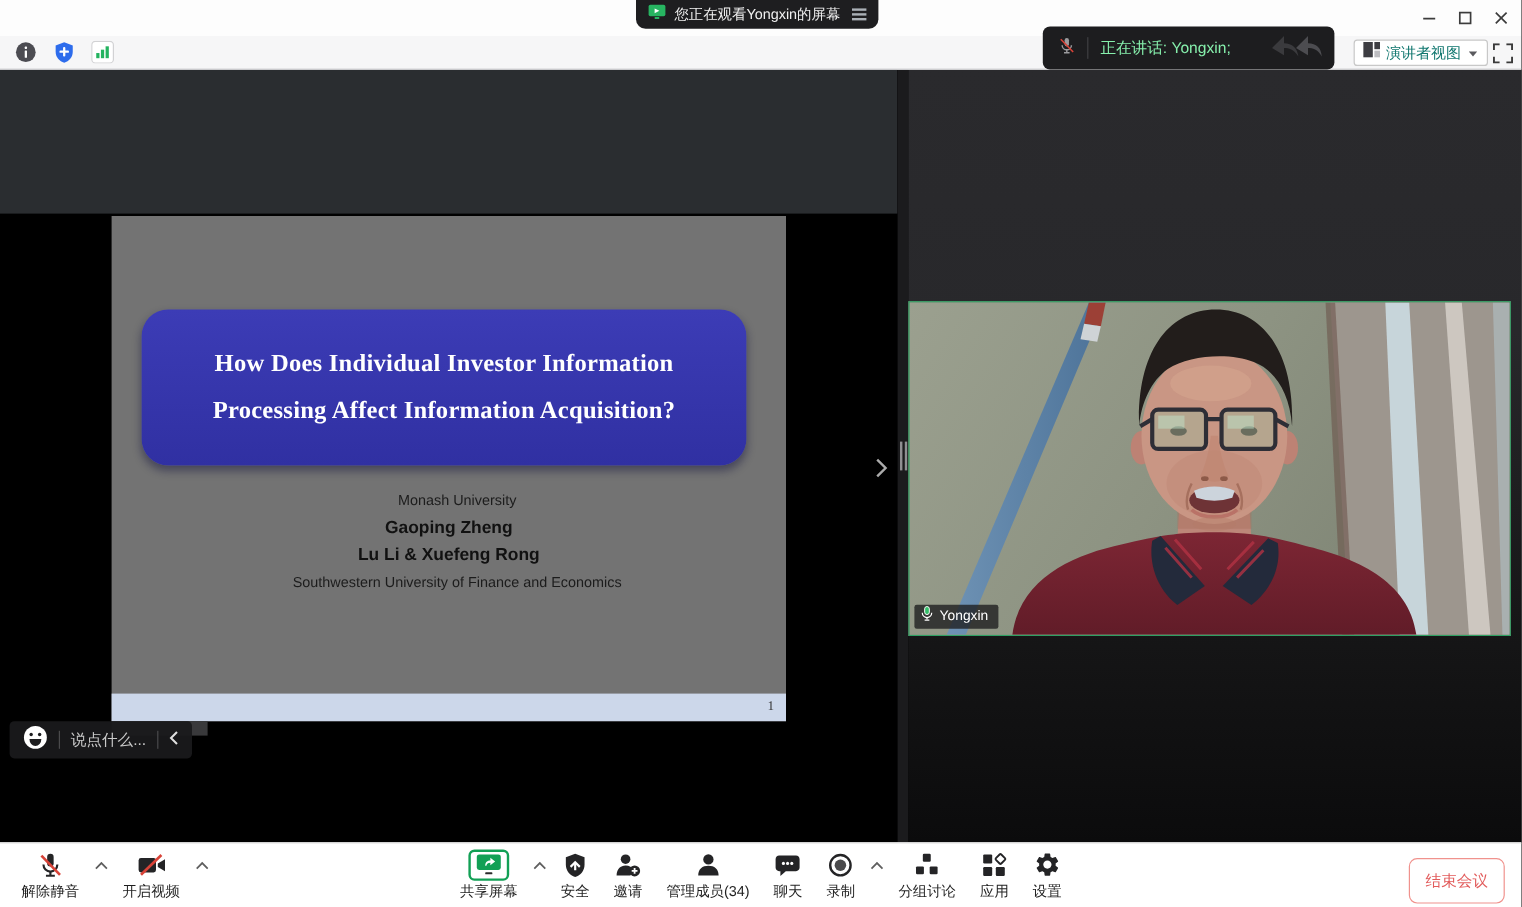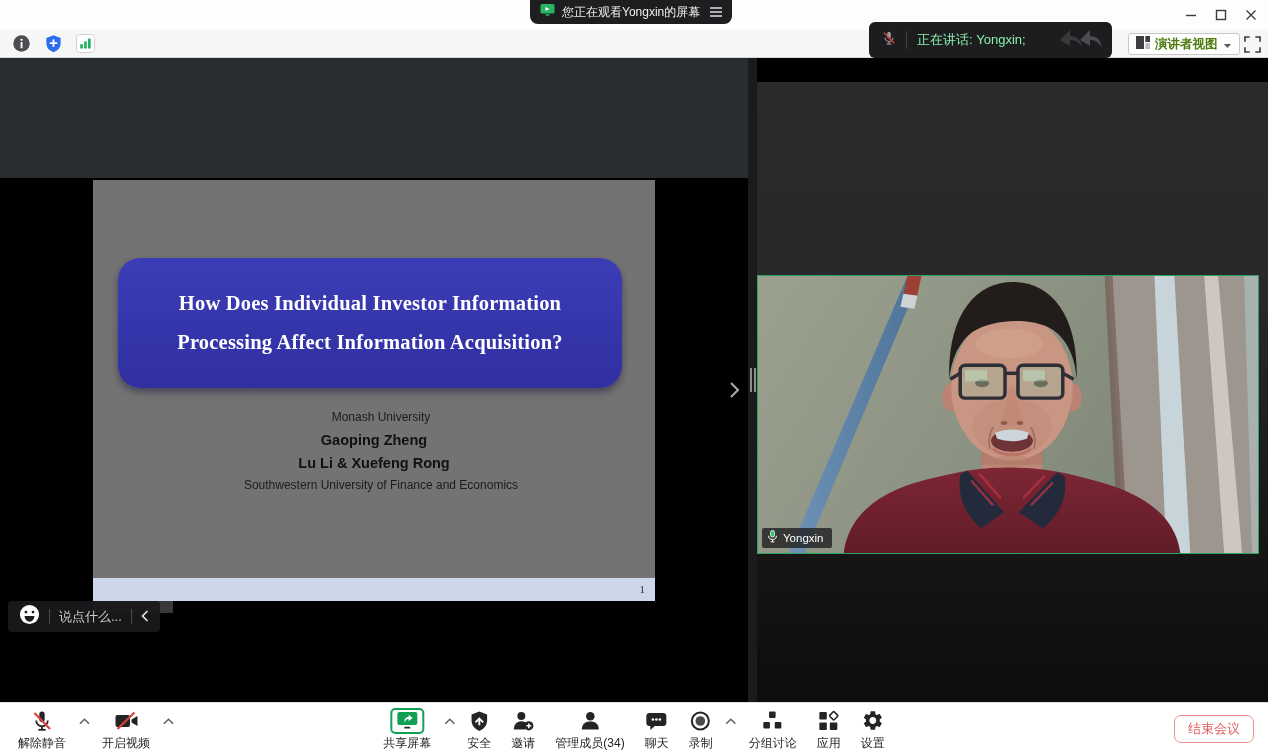--- a/index.html
+++ b/index.html
@@ -23,21 +23,21 @@
 
   .speaking-pill { position:absolute; left:869px; top:22px; width:243px; height:36px; background:#1d1d1f; border-radius:6px;
                    display:flex; align-items:center; z-index:8; }
   .speaking-pill .sep { width:1px; height:18px; background:#404043; margin:0 10px 0 9px; }
   .speaking-pill .lbl { color:#86efac; font-size:13px; white-space:nowrap; }
   .speaking-pill .mic { margin-left:12px; }
   .faded-arrows { margin-left:auto; margin-right:10px; }
 
   .view-btn { position:absolute; left:1128px; top:33px; height:22px; background:#fff; border:1px solid #c8c8c8; border-radius:3px;
               display:flex; align-items:center; gap:5px; padding:0 7px; z-index:8; cursor:default; }
-  .view-btn .lbl { font-size:12.5px; color:#4d7c0f; white-space:nowrap;font-weight:bold; }
+  .view-btn .lbl { font-size:12.5px; color:#0f766e; white-space:nowrap; }
   .fullscreen-btn { position:absolute; left:1242px; top:34px; width:20px; height:20px; z-index:8; display:flex; align-items:center; justify-content:center; }
 
   
   .content { position:absolute; top:58px; left:0; width:1268px; height:644px; background:#000; }
   .share-panel { position:absolute; left:0; top:0; width:748px; height:644px; background:#000; overflow:hidden; }
   .share-top { position:absolute; left:0; top:0; width:748px; height:120px; background:#2a2d30; }
 
   
   .slide { position:absolute; left:93px; top:122px; width:562px; height:421px; background:#737373; }
   .slide-title-box { position:absolute; left:25px; top:78px; width:504px; height:130px; border-radius:22px;
@@ -60,37 +60,37 @@
 
   .panel-chevron { position:absolute; left:729px; top:322px; width:16px; height:20px; display:flex; align-items:center; }
 
   
   .divider { position:absolute; left:748px; top:0; width:9px; height:644px; background:#1b1b1d; }
   .divider .bar { position:absolute; top:310px; width:2px; height:24px; background:#8f8f92; }
   .divider .b1 { left:2px; } .divider .b2 { left:5.5px; }
 
   
   .video-panel { position:absolute; left:757px; top:0; width:511px; height:644px;
-                 background:linear-gradient(180deg,#2a2a2d 0%,#28282b 34%,#161617 72%,#0b0b0c 100%);margin-top:24px; }
+                 background:linear-gradient(180deg,#2a2a2d 0%,#28282b 34%,#161617 72%,#0b0b0c 100%); }
   .video-tile { position:absolute; left:0px; top:193px; width:502px; height:279px; border:1.5px solid #2fa163; background:#8b9180; }
   .video-tile svg.cam { position:absolute; left:0; top:0; width:100%; height:100%; }
   .name-tag { position:absolute; left:4px; bottom:5px; height:20px; background:rgba(28,28,30,.78); border-radius:2px;
               display:flex; align-items:center; gap:5px; padding:0 8px 0 5px; }
   .name-tag .lbl { color:#fff; font-size:11.5px; }
 
   
   .bottombar { position:absolute; top:702px; left:0; width:1268px; height:54px; background:#fff; border-top:1px solid #e3e3e3; z-index:6; }
   .tb-left { position:absolute; left:8px; top:4px; display:flex; align-items:flex-start; }
   .tb-center { position:absolute; left:50%; top:4px; transform:translateX(-50%); display:flex; align-items:flex-start; }
   .tb-item { display:flex; flex-direction:column; align-items:center; padding:0 10px; cursor:default; }
   .tb-item .ic { height:27px; display:flex; align-items:center; justify-content:center; }
   .tb-item .lbl { font-size:12px; color:#1f1f1f; margin-top:1px; white-space:nowrap; }
   .tb-caret { width:16px; padding-top:11px; display:flex; justify-content:center; cursor:default; }
   .share-box { width:34px; height:26px; border:2px solid #12a055; border-radius:5px; display:flex; align-items:center; justify-content:center; }
-  .end-btn { position:absolute; right:14px; top:12px; height:28px; padding:0 13px; background:#fff; border:1px solid #f0928d;
+  .end-btn { position:absolute; right:14px; top:12px; height:38px; padding:0 13px; background:#fff; border:1px solid #f0928d;
              border-radius:7px; color:#e25c5c; font-size:13px; cursor:default; }
 </style>
 </head>
 <body>
 
 <div id="app">
 
   <div class="titlebar">
     <div class="win-controls">
       <div class="win-btn">

